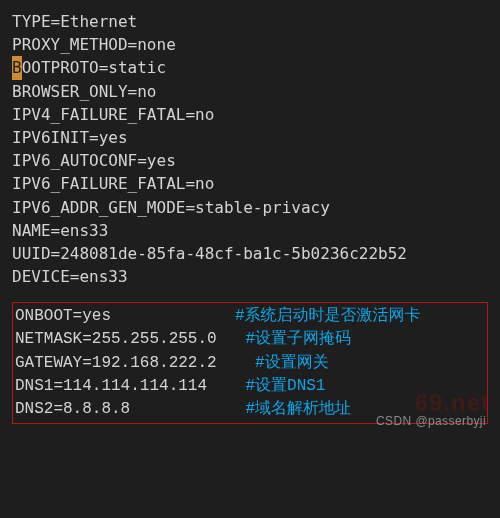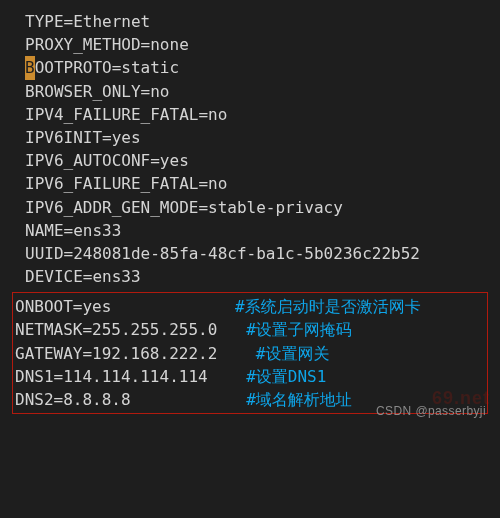--- a/index.html
+++ b/index.html
@@ -8,31 +8,31 @@
       background: #1e1e1e;
       font-family: "Consolas", "Menlo", "DejaVu Sans Mono", monospace;
       font-size: 16px;
       line-height: 1.45;
       color: #d4d4d4;
       width: 476px;
       position: relative;
     }
     .line {
       white-space: pre;
-      margin-left: 13px;
     }
     .cursor {
       background: #cc8c2f;
       color: #1e1e1e;
       display: inline-block;
     }
     .box {
       border: 1.5px solid #b11a0e;
-      margin-top: 4px;
+      margin-top: 14px;
       padding: 2px 4px 2px 2px;
+      font-family: Liberation Mono, monospace;
     }
     .row {
       display: flex;
     }
     .cell-kv {
       white-space: pre;
       flex: 0 0 auto;
       min-width: 220px;
     }
     .cell-comment {
@@ -46,21 +46,21 @@
       font-size: 12px;
       color: #8a8a8a;
       font-family: Arial, sans-serif;
       letter-spacing: 0.4px;
       margin-left: 20px;
     }
     .wm {
       position: absolute;
       right: 10px;
       bottom: 13px;
-      font-size: 18px;
+      font-size: 24px;
       font-weight: bold;
       color: rgba(176,23,8,0.22);
       letter-spacing: 1px;
       font-family: Arial, sans-serif;
     }
   </style>
 </head>
 <body>
 
 <div id="plain">

